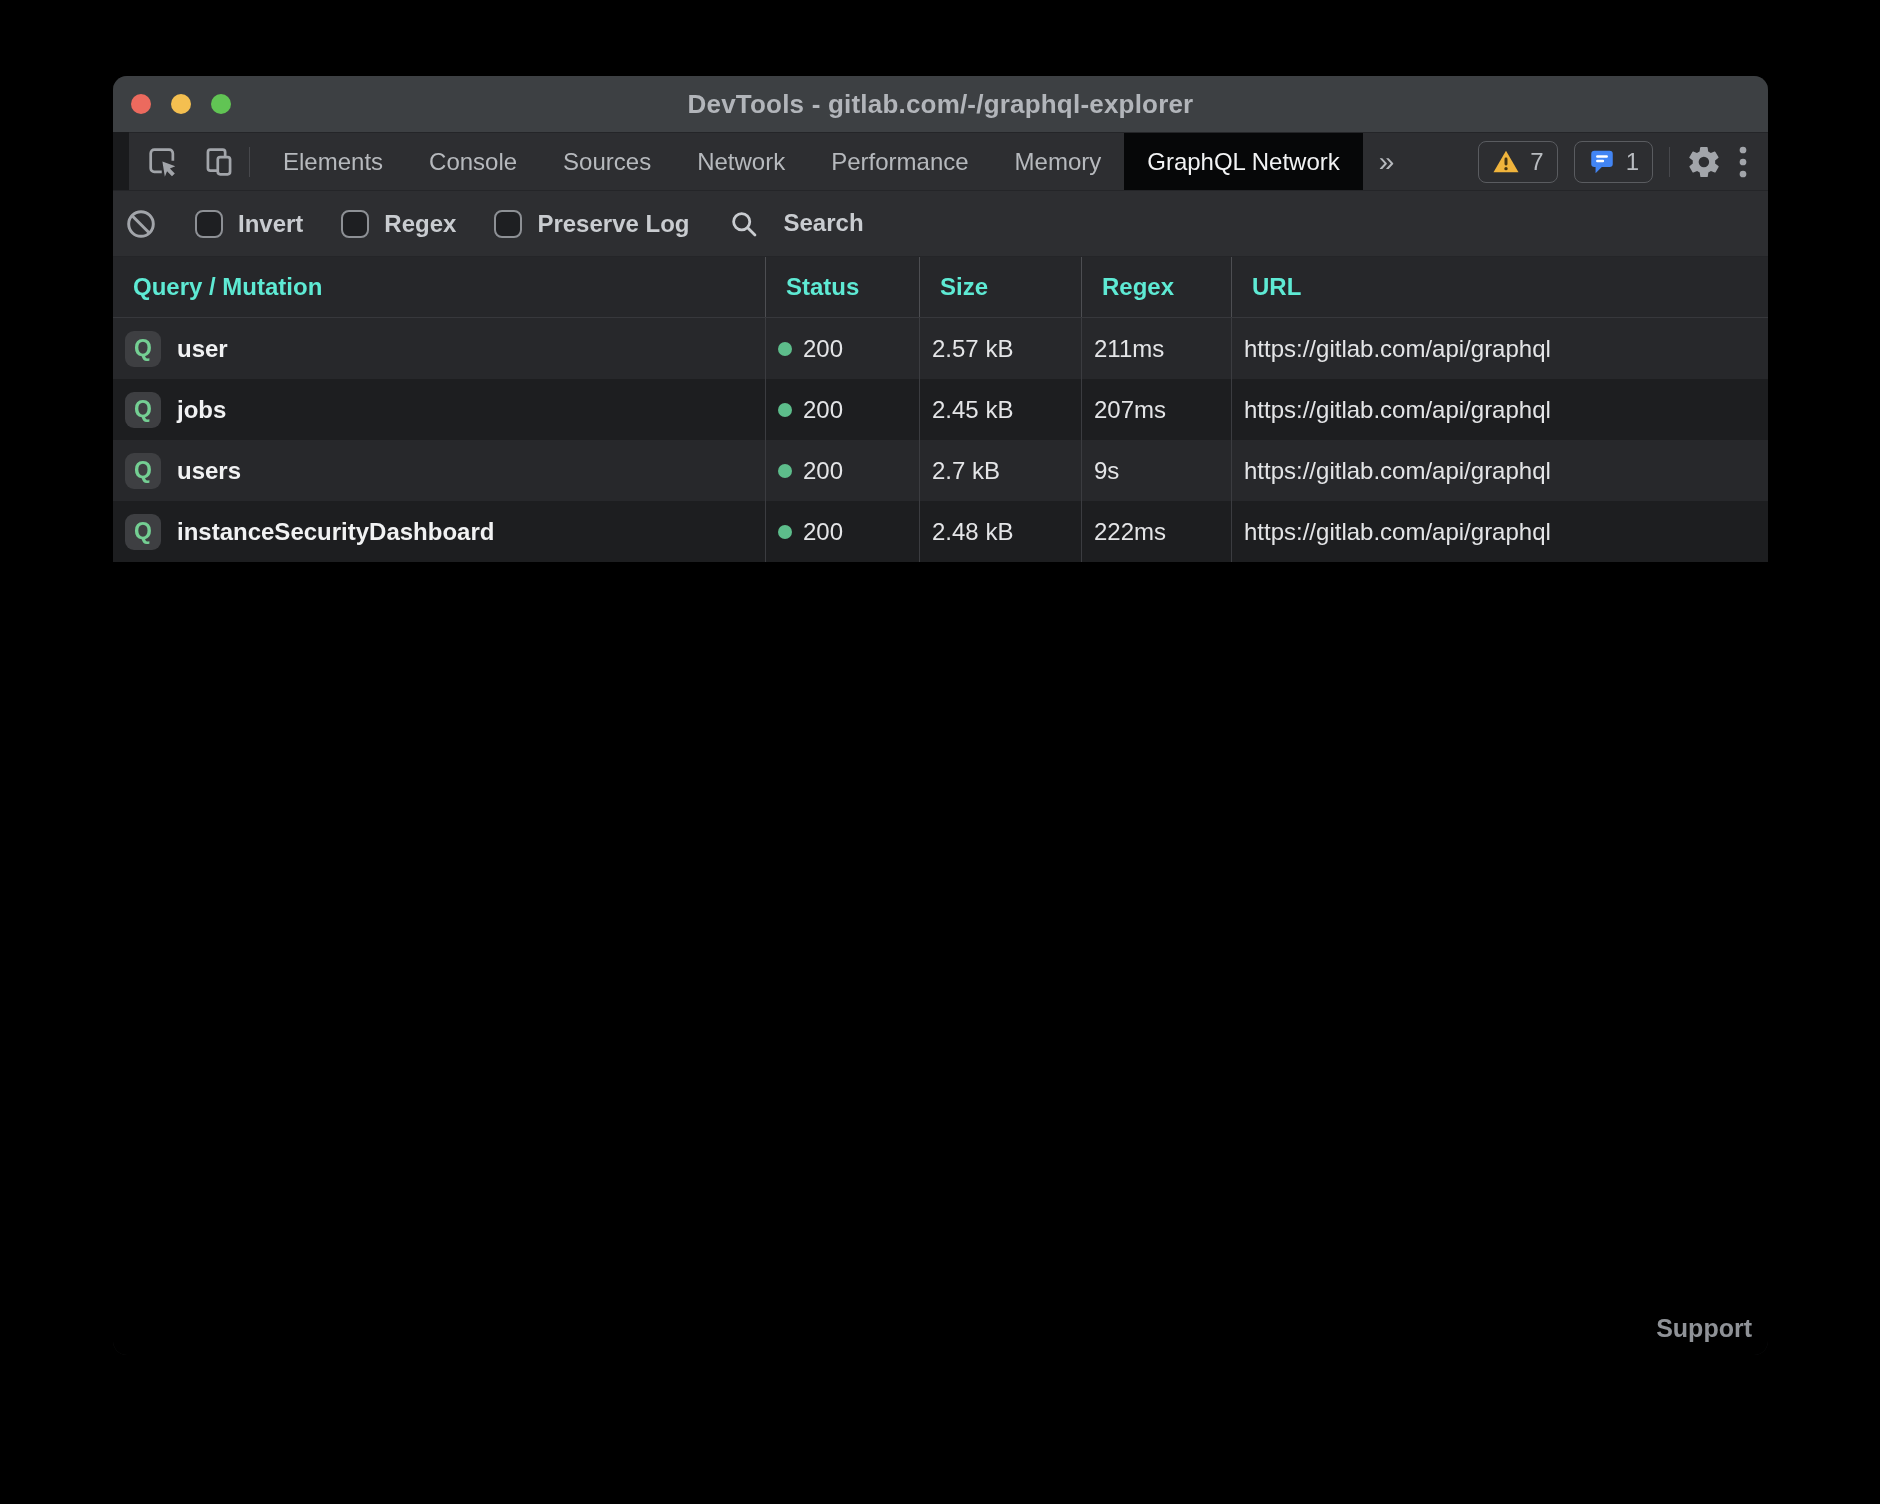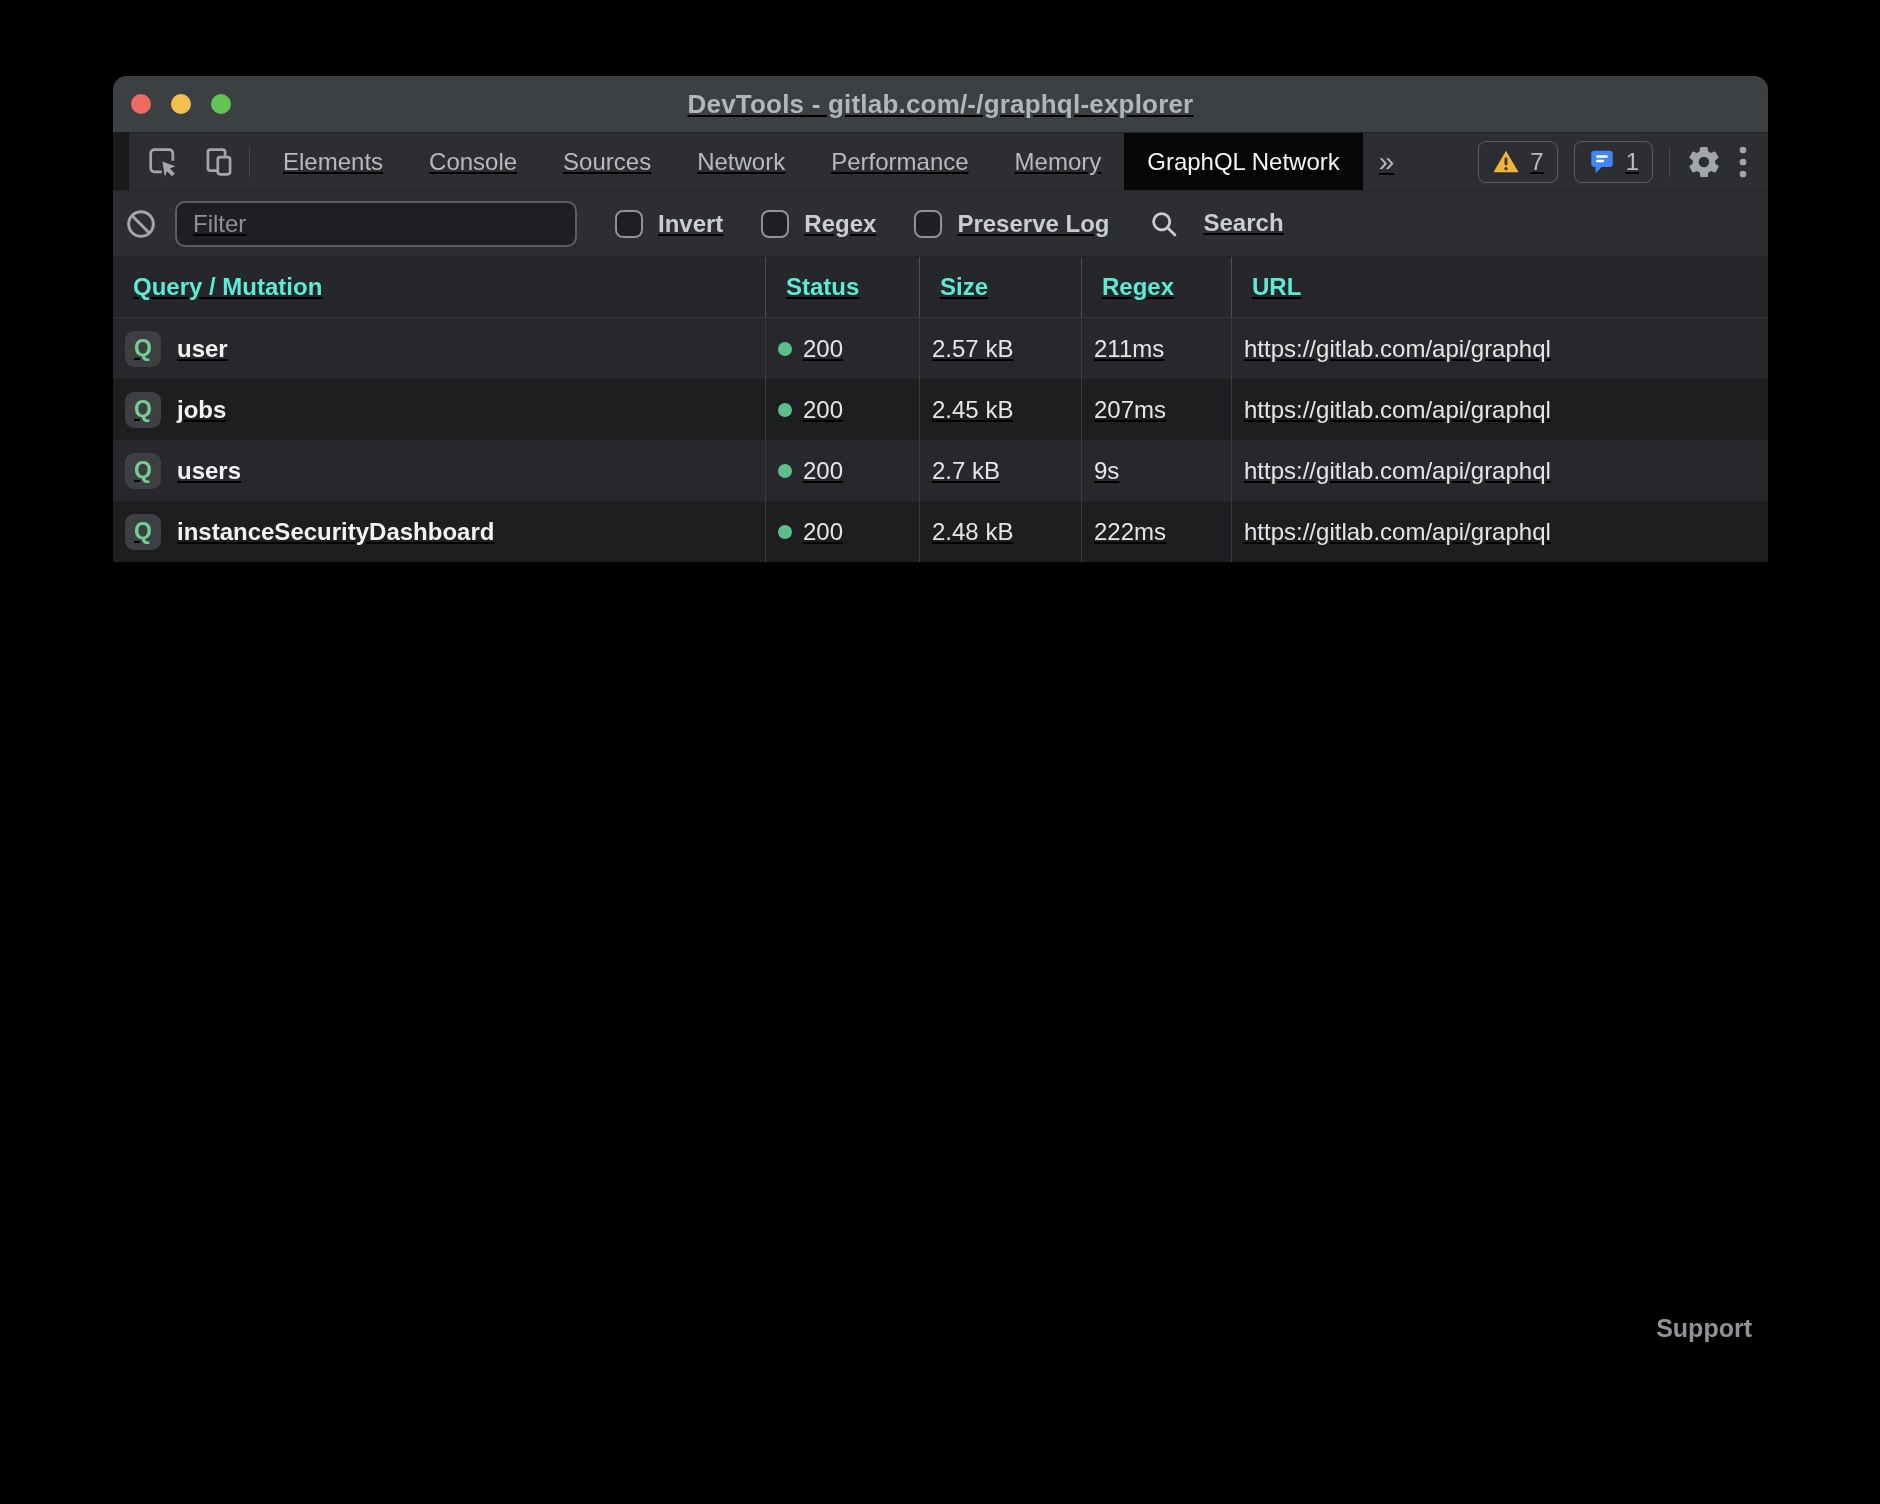--- a/index.html
+++ b/index.html
@@ -2,21 +2,21 @@
 <html><head>
 <meta charset="utf-8">
 <style>
   * { margin:0; padding:0; box-sizing:border-box; }
   html,body { width:1880px; height:1504px; background:#000; overflow:hidden;
               font-family:"Liberation Sans", "DejaVu Sans", sans-serif; }
 
   .window{
     position:absolute; left:113px; top:76px; width:1655px; height:1279px;
     background:#1a1b1d; border-radius:14px; overflow:hidden;
-    display:flex; flex-direction:column;text-decoration:underline;
+    display:flex; flex-direction:column;
   }
 
   
   .titlebar{
     height:56px; flex:0 0 56px; background:#3d4043; position:relative;
     display:flex; align-items:center; justify-content:center;
   }
   .traffic{ position:absolute; left:18px; top:0; height:100%; display:flex; align-items:center; gap:20px; }
   .light{ width:20px; height:20px; border-radius:50%; }
   .light.red{ background:#ec6a5e; } .light.yellow{ background:#f4bf50; } .light.green{ background:#61c454; }
@@ -167,21 +167,20 @@
     </div>
   </div>
 
   <div class="filterbar">
     <span class="icon-btn">
       <svg width="32" height="32" viewBox="0 0 26 26">
         <circle cx="13" cy="13" r="10" fill="none" stroke="#a2a5aa" stroke-width="2.4"></circle>
         <line x1="6" y1="6.5" x2="20" y2="20.5" stroke="#a2a5aa" stroke-width="2.4"></line>
       </svg>
     </span>
-    <input class="filter-input" type="text" placeholder="Filter" style="">
     <div class="chk-group">
       <span class="checkbox"></span>
       <span class="chk-label">Invert</span>
     </div>
     <div class="chk-group">
       <span class="checkbox"></span>
       <span class="chk-label">Regex</span>
     </div>
     <div class="chk-group">
       <span class="checkbox"></span>

